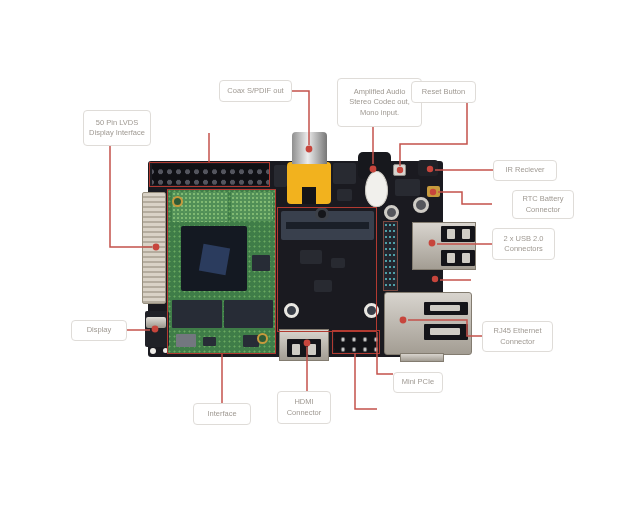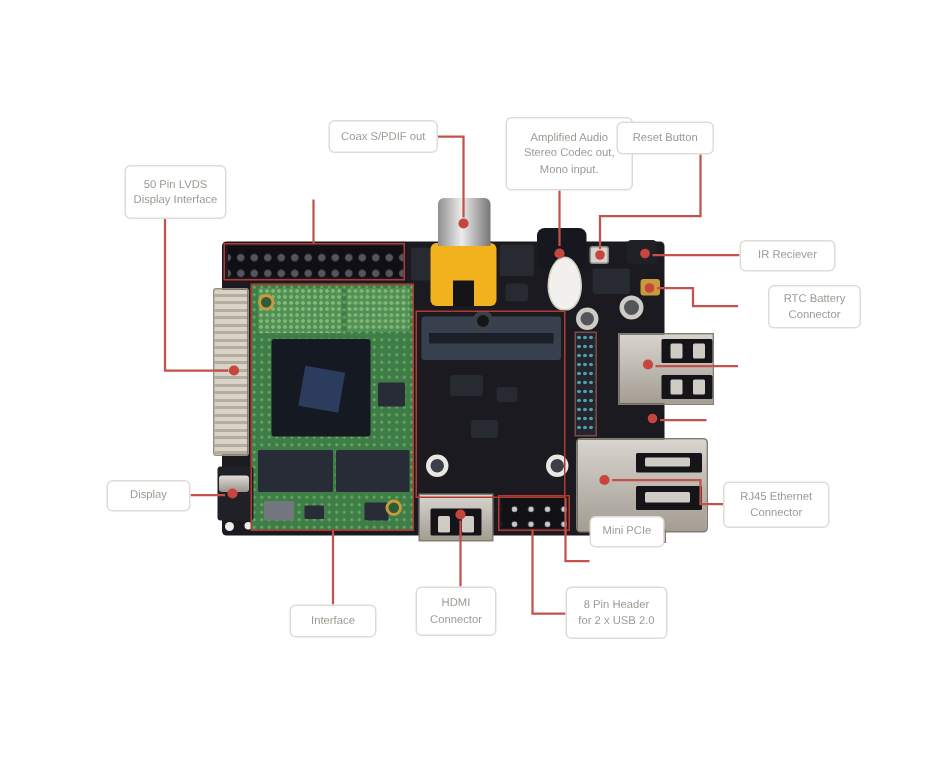--- a/index.html
+++ b/index.html
@@ -211,35 +211,35 @@
   <div class="callout" style="left:411px;top:81px;width:65px;height:22px;">
     <span>Reset Button</span>
   </div>
   <div class="callout" style="left:493px;top:160px;width:64px;height:21px;">
     <span>IR Reciever</span>
   </div>
   <div class="callout" style="left:492px;top:190px;width:62px;height:29px;margin-left:20px;">
     <span>RTC Battery
 Connector</span>
   </div>
+  <div class="callout" style="left:492px;top:228px;width:63px;height:32px;">
+    <span>2 x USB 2.0
+Connectors</span>
+  </div>
   <div class="callout" style="left:482px;top:321px;width:71px;height:31px;">
     <span>RJ45 Ethernet
 Connector</span>
   </div>
   <div class="callout" style="left:71px;top:320px;width:56px;height:21px;">
     <span>Display</span>
   </div>
   <div class="callout" style="left:193px;top:403px;width:58px;height:22px;">
     <span>Interface</span>
   </div>
   <div class="callout" style="left:277px;top:391px;width:54px;height:33px;">
     <span>HDMI
 Connector</span>
   </div>
-  <div class="callout" style="left:393px;top:344px;width:50px;height:21px;">
+  <div class="callout" style="left:393px;top:372px;width:50px;height:21px;">
     <span>Mini PCIe</span>
   </div>
-  <div class="callout" style="left:377px;top:391px;width:68px;height:35px;">
-    <span>8 Pin Header
-for 2 x USB 2.0</span>
-  </div>
 
 </div>
 
 </body></html>

